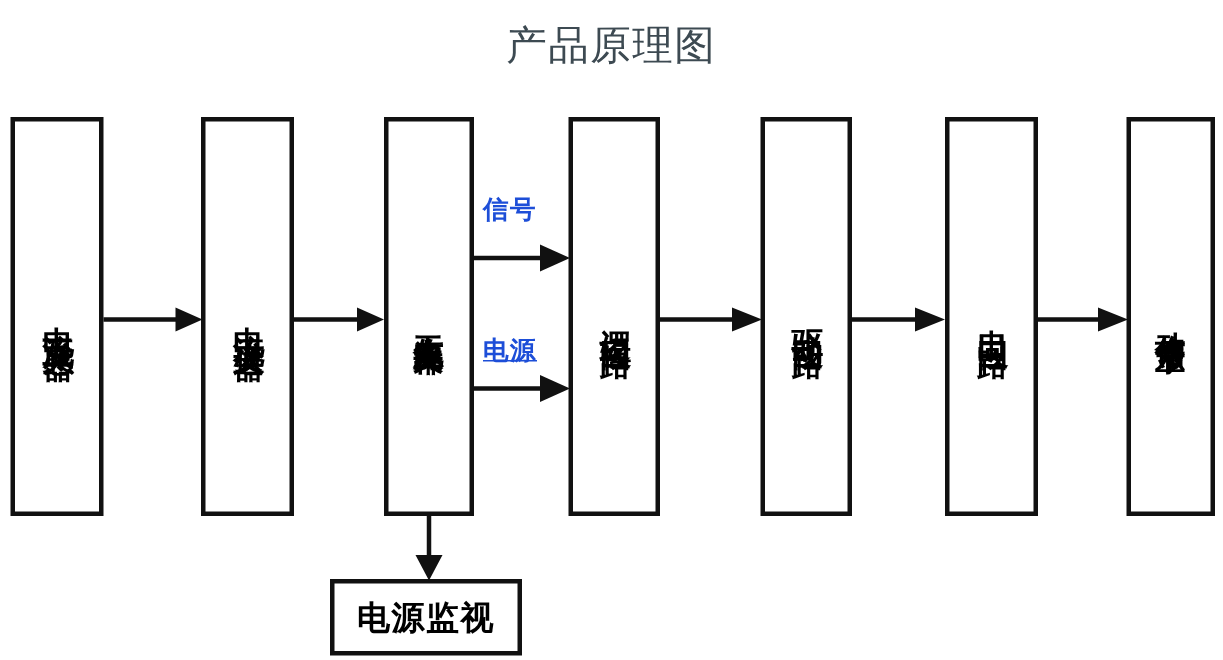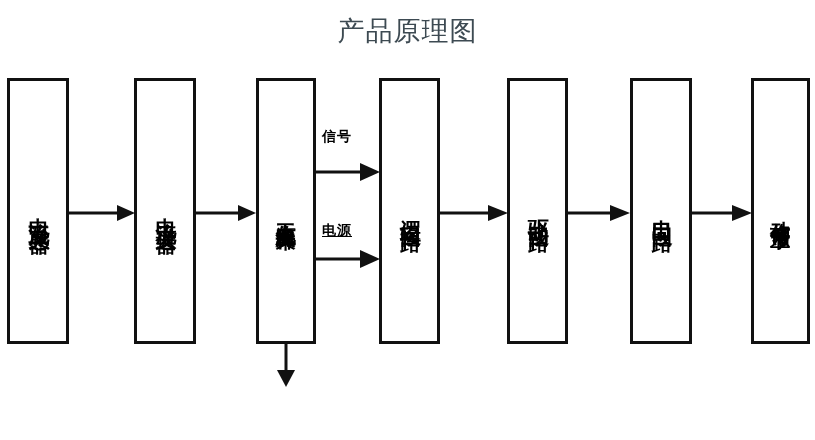--- a/index.html
+++ b/index.html
@@ -71,23 +71,23 @@
   .conn {
     position: absolute;
   }
   .conn svg {
     display: block;
     overflow: visible;
   }
   
   .edge-label {
     position: absolute;
-    font-size: 14px;
+    font-size: 17px;
     letter-spacing: 1px;
-    color: #000000;
+    color: #1d4ed8;
     font-weight: 600;
     white-space: nowrap;
   }
 </style>
 </head>
 <body>
 
 <div id="canvas">
 
   <div class="diagram-title">产品原理图</div>
@@ -113,20 +113,23 @@
   </div>
 
   <div class="vbox" style="left:630px; top:78px; width:62px; height:266px;">
     <span class="vbox-label">出口回路</span>
   </div>
 
   <div class="vbox" style="left:751px; top:78px; width:59px; height:266px;">
     <span class="vbox-label" style="font-size:20px; letter-spacing:2px;">动作信号显示</span>
   </div>
 
+  <div class="hbox" style="left:220px; top:386px; width:128px; height:51px;">
+    <span class="hbox-label">电源监视</span>
+  </div>
 
   <div class="conn" style="left:69px; top:204px; width:68px; height:18px;">
     <svg width="68" height="18" viewBox="0 0 68 18">
       <line x1="0" y1="9" x2="50" y2="9" stroke="#111111" stroke-width="3"></line>
       <polygon points="48,1 66,9 48,17" fill="#111111"></polygon>
     </svg>
   </div>
 
   <div class="conn" style="left:196px; top:204px; width:62px; height:18px;">
     <svg width="62" height="18" viewBox="0 0 62 18">

